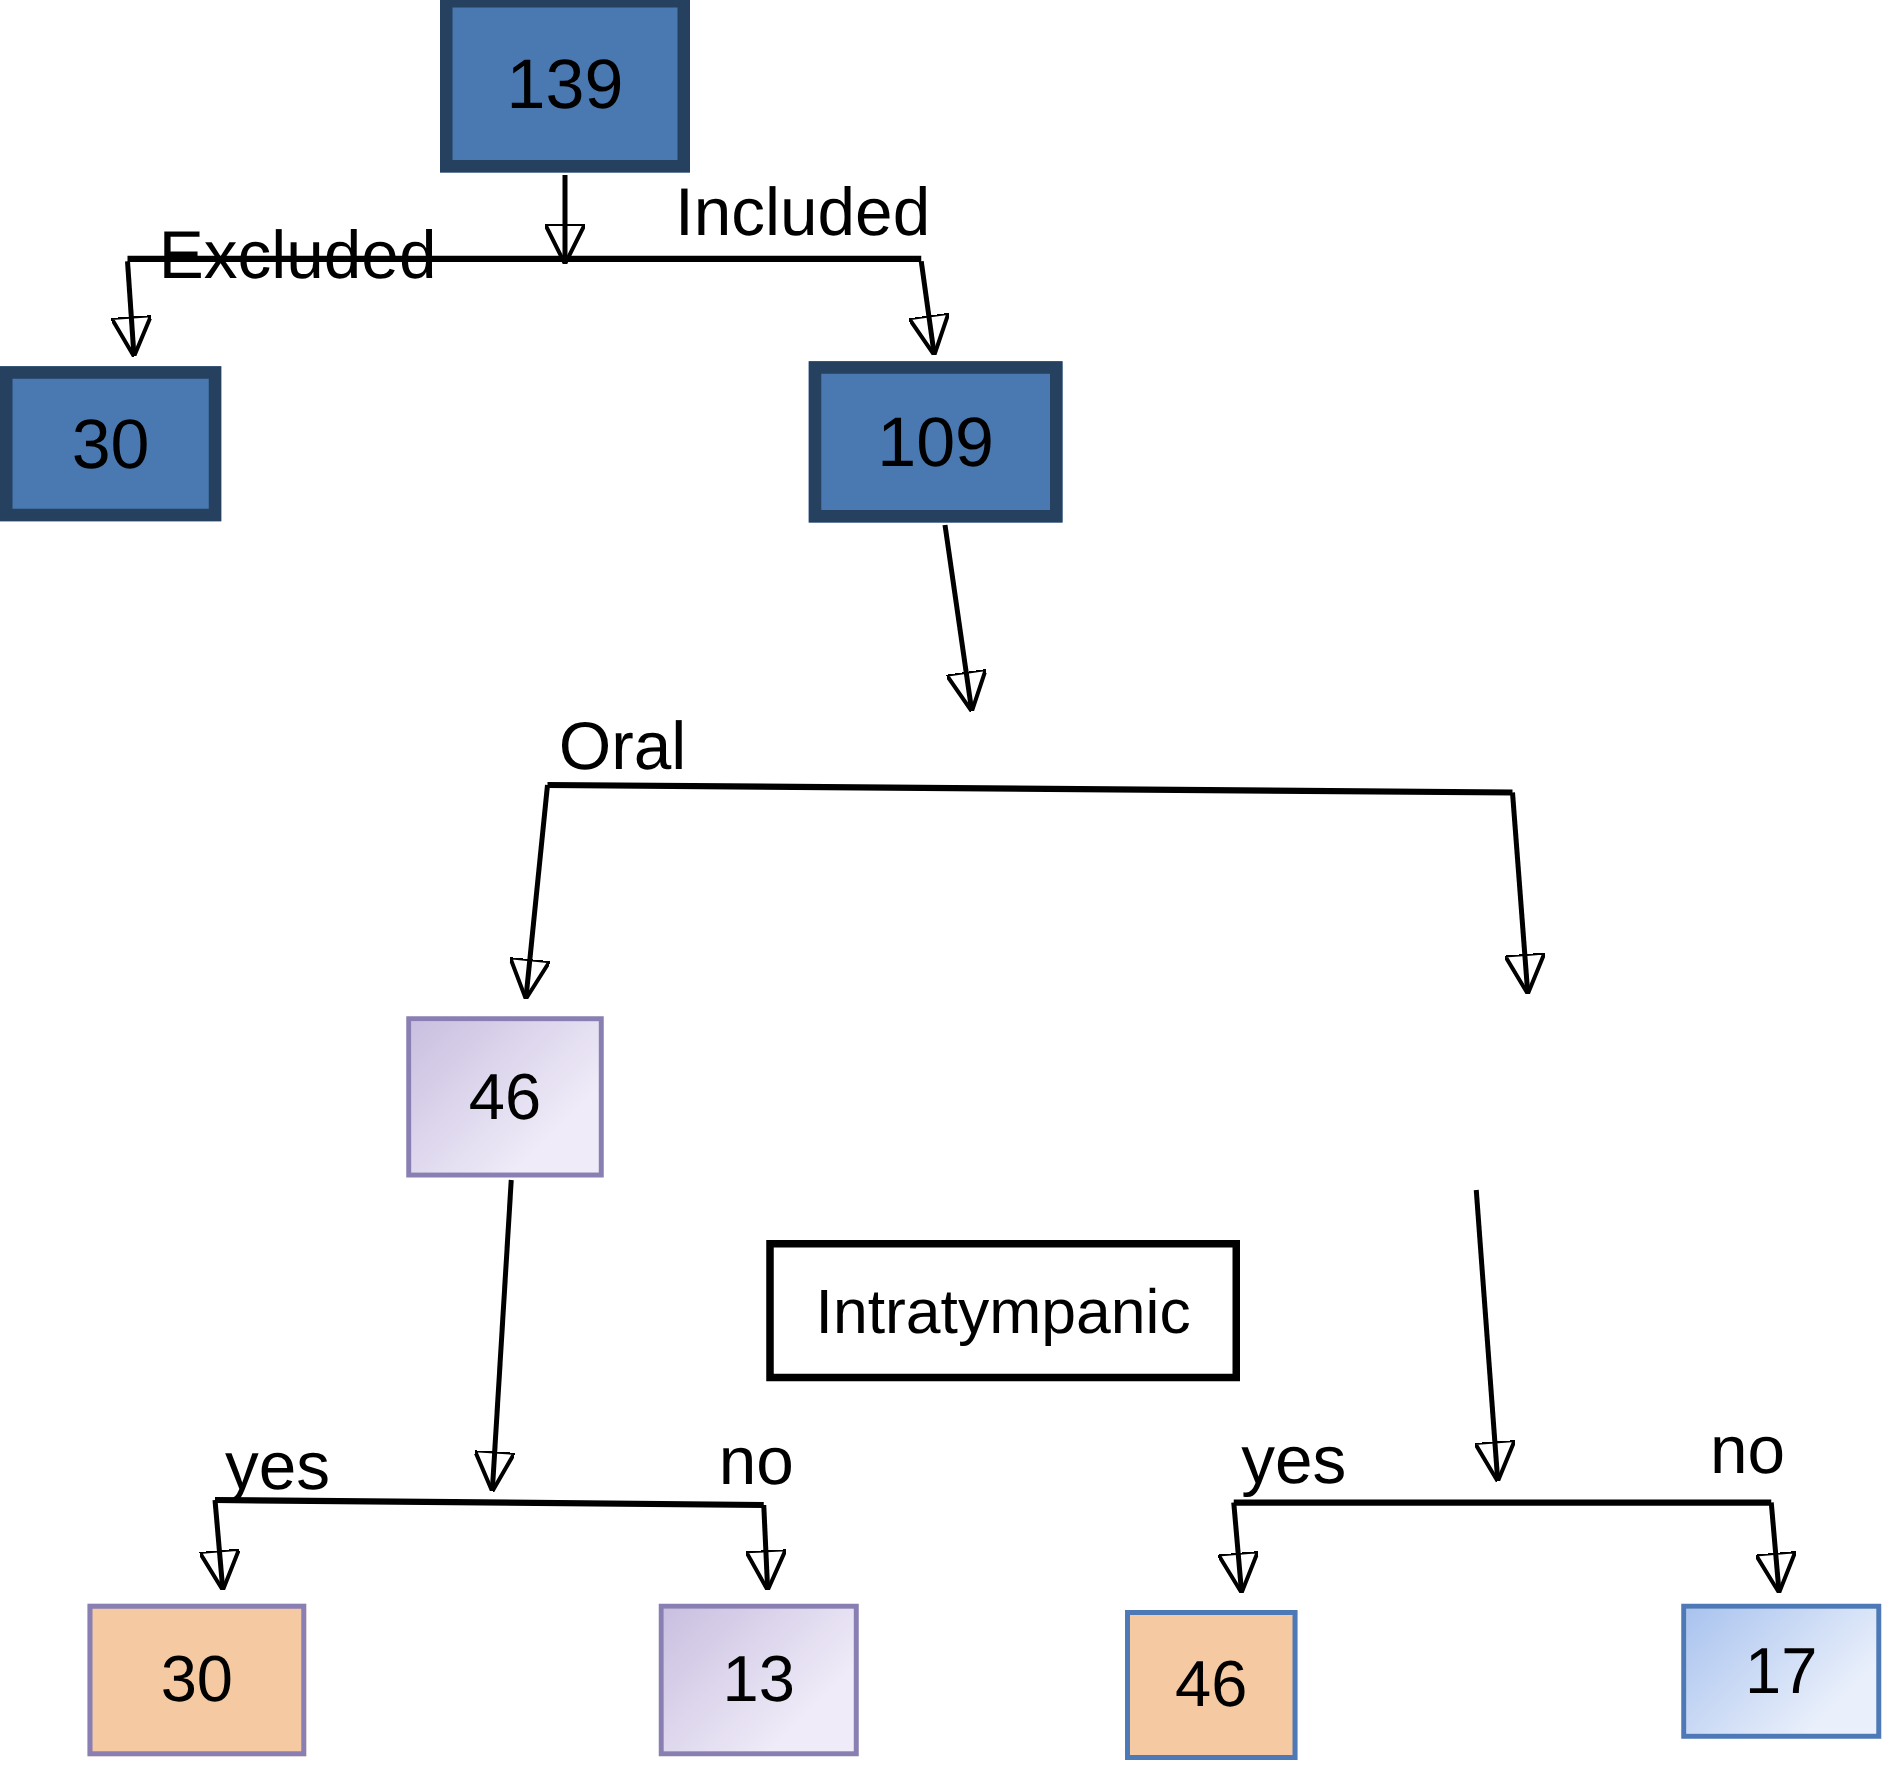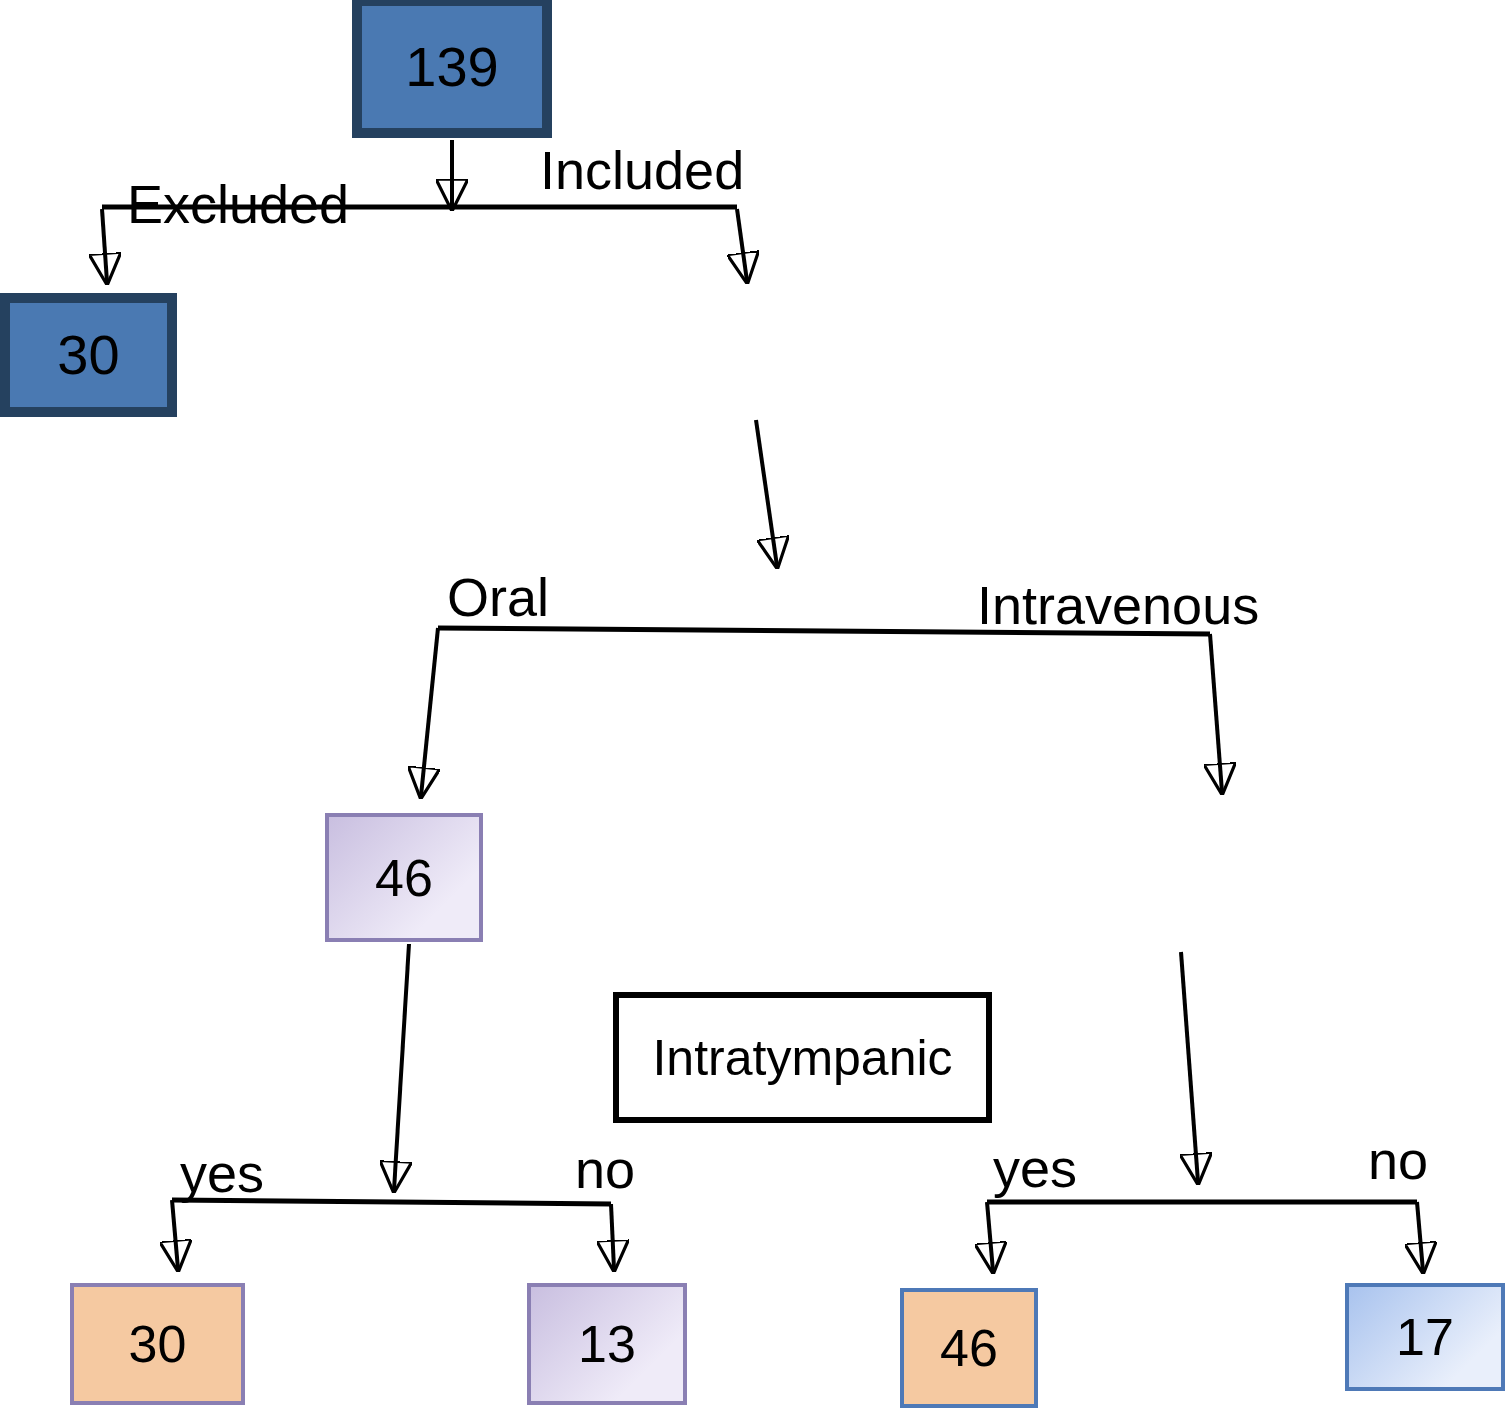--- a/index.html
+++ b/index.html
@@ -61,27 +61,30 @@
   </svg>
 
   <div class="box dark" style="left:352px;top:-4px;width:200px;height:142px;">
     <span>139</span>
   </div>
 
   <div class="box dark" style="left:0px;top:293px;width:177px;height:124px;">
     <span>30</span>
   </div>
 
+  <div class="box dark" style="left:647px;top:289px;width:203px;height:129px;">
+    <span>109</span>
+  </div>
 
   <div class="box lav-fill b-lav" style="left:325px;top:813px;width:158px;height:129px;">
     <span>46</span>
   </div>
 
 
-  <div class="box plain" style="left:613px;top:992px;width:379px;height:131px;">
+  <div class="box plain" style="left:613px;top:992px;width:379px;height:113px;">
     <span>Intratympanic</span>
   </div>
 
   <div class="box orange-fill b-lav" style="left:70px;top:1283px;width:175px;height:122px;">
     <span>30</span>
   </div>
 
   <div class="box lav-fill b-lav" style="left:527px;top:1283px;width:160px;height:122px;">
     <span>13</span>
   </div>
@@ -90,19 +93,18 @@
     <span>46</span>
   </div>
 
   <div class="box blue-fill b-blue" style="left:1345px;top:1283px;width:160px;height:108px;">
     <span>17</span>
   </div>
 
   <span class="lbl" style="left:127px;top:141px;margin-top:36px;">Excluded</span>
   <span class="lbl" style="left:540px;top:143px;">Included</span>
   <span class="lbl" style="left:447px;top:570px;">Oral</span>
-  <span class="lbl" style="left:977px;top:578px;">Intravenous</span>
   <span class="lbl" style="left:180px;top:1146px;">yes</span>
   <span class="lbl" style="left:575px;top:1142px;">no</span>
   <span class="lbl" style="left:993px;top:1141px;">yes</span>
   <span class="lbl" style="left:1368px;top:1133px;">no</span>
 
 </div>
 
 </body></html>

